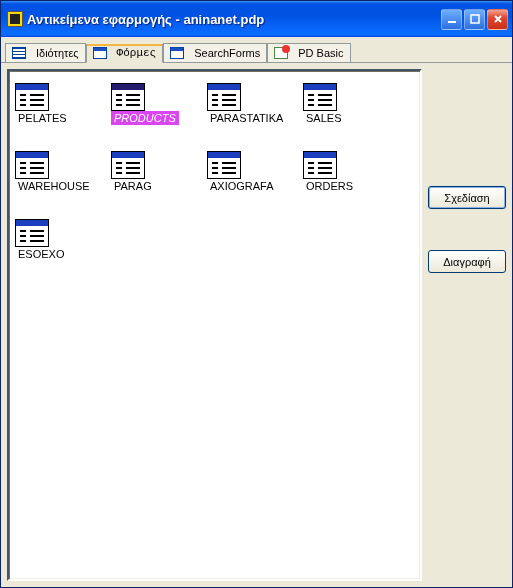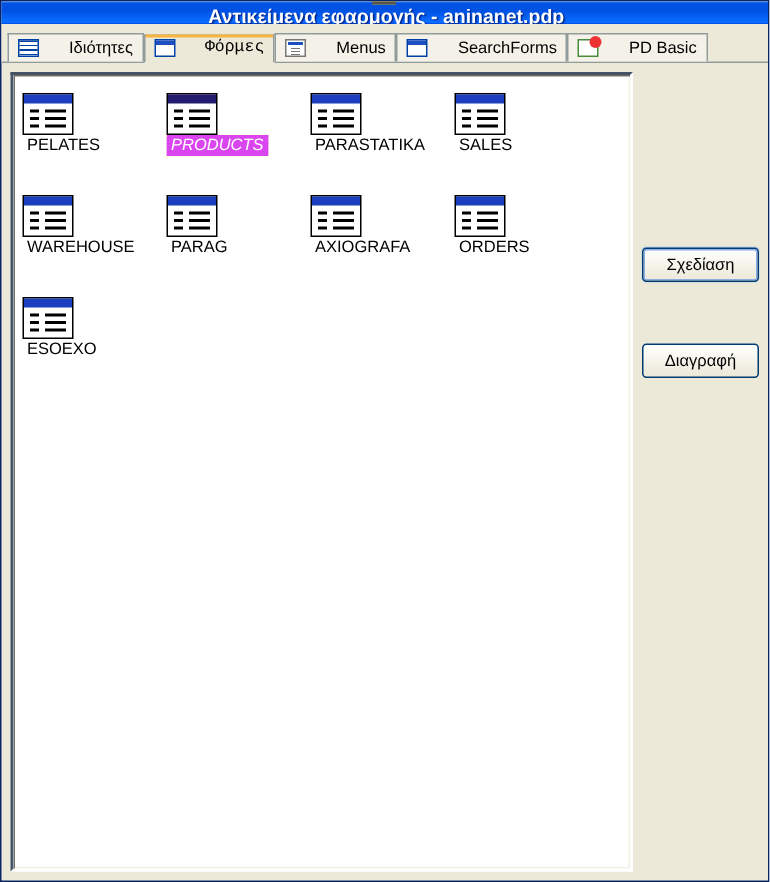--- a/index.html
+++ b/index.html
@@ -12,27 +12,26 @@
   }
   .window {
     width: 513px;
     height: 588px;
     border: 1px solid #0A246A;
     background: #ECE9D8;
     display: flex;
     flex-direction: column;
   }
   .titlebar {
-    height: 15px;
+    height: 36px;
     background: linear-gradient(to bottom, #3F8CF3 0%, #0052E3 8%, #0052E3 40%, #0A6CFF 88%, #0A6CFF 95%, #003DD9 100%);
     display: flex;
     align-items: center;
     padding: 0 4px 0 6px;
     color: white;
-    flex-direction: column;
   }
   .titlebar-icon {
     width: 16px;
     height: 16px;
     margin-right: 4px;
     background: #FFD700;
     border: 1px solid #555;
     position: relative;
   }
   .titlebar-icon::before{
@@ -73,21 +72,21 @@
     display: flex;
     align-items: flex-end;
     padding: 4px 4px 0 4px;
     background: #ECE9D8;
     border-bottom: 1px solid #919B9C;
     height: 26px;
   }
   .tab {
     display: flex;
     align-items: center;
-    gap: 20px;
+    gap: 10px;
     padding: 2px 6px 3px 6px;
     border: 1px solid #919B9C;
     border-bottom: none;
     background: #ECE9D8;
     margin-right: 0px;
     position: relative;
     bottom: -1px;
     cursor: default;
   }
   .tab.inactive {
@@ -266,24 +265,20 @@
   <div class="tabstrip">
     <div class="tab inactive">
       <span class="tab-icon prop-ic"></span>
       <span>Ιδιότητες</span>
     </div>
     <div class="tab active">
       <span class="tab-icon form-ic"></span>
       <span>Φόρμες</span>
     </div>
     <div class="tab inactive">
-      <span class="tab-icon menu-ic"></span>
-      <span>Menus</span>
-    </div>
-    <div class="tab inactive">
       <span class="tab-icon form-ic"></span>
       <span>SearchForms</span>
     </div>
     <div class="tab inactive">
       <span class="tab-icon pd-ic"></span>
       <span>PD Basic</span>
     </div>
   </div>
 
   <div class="client">

